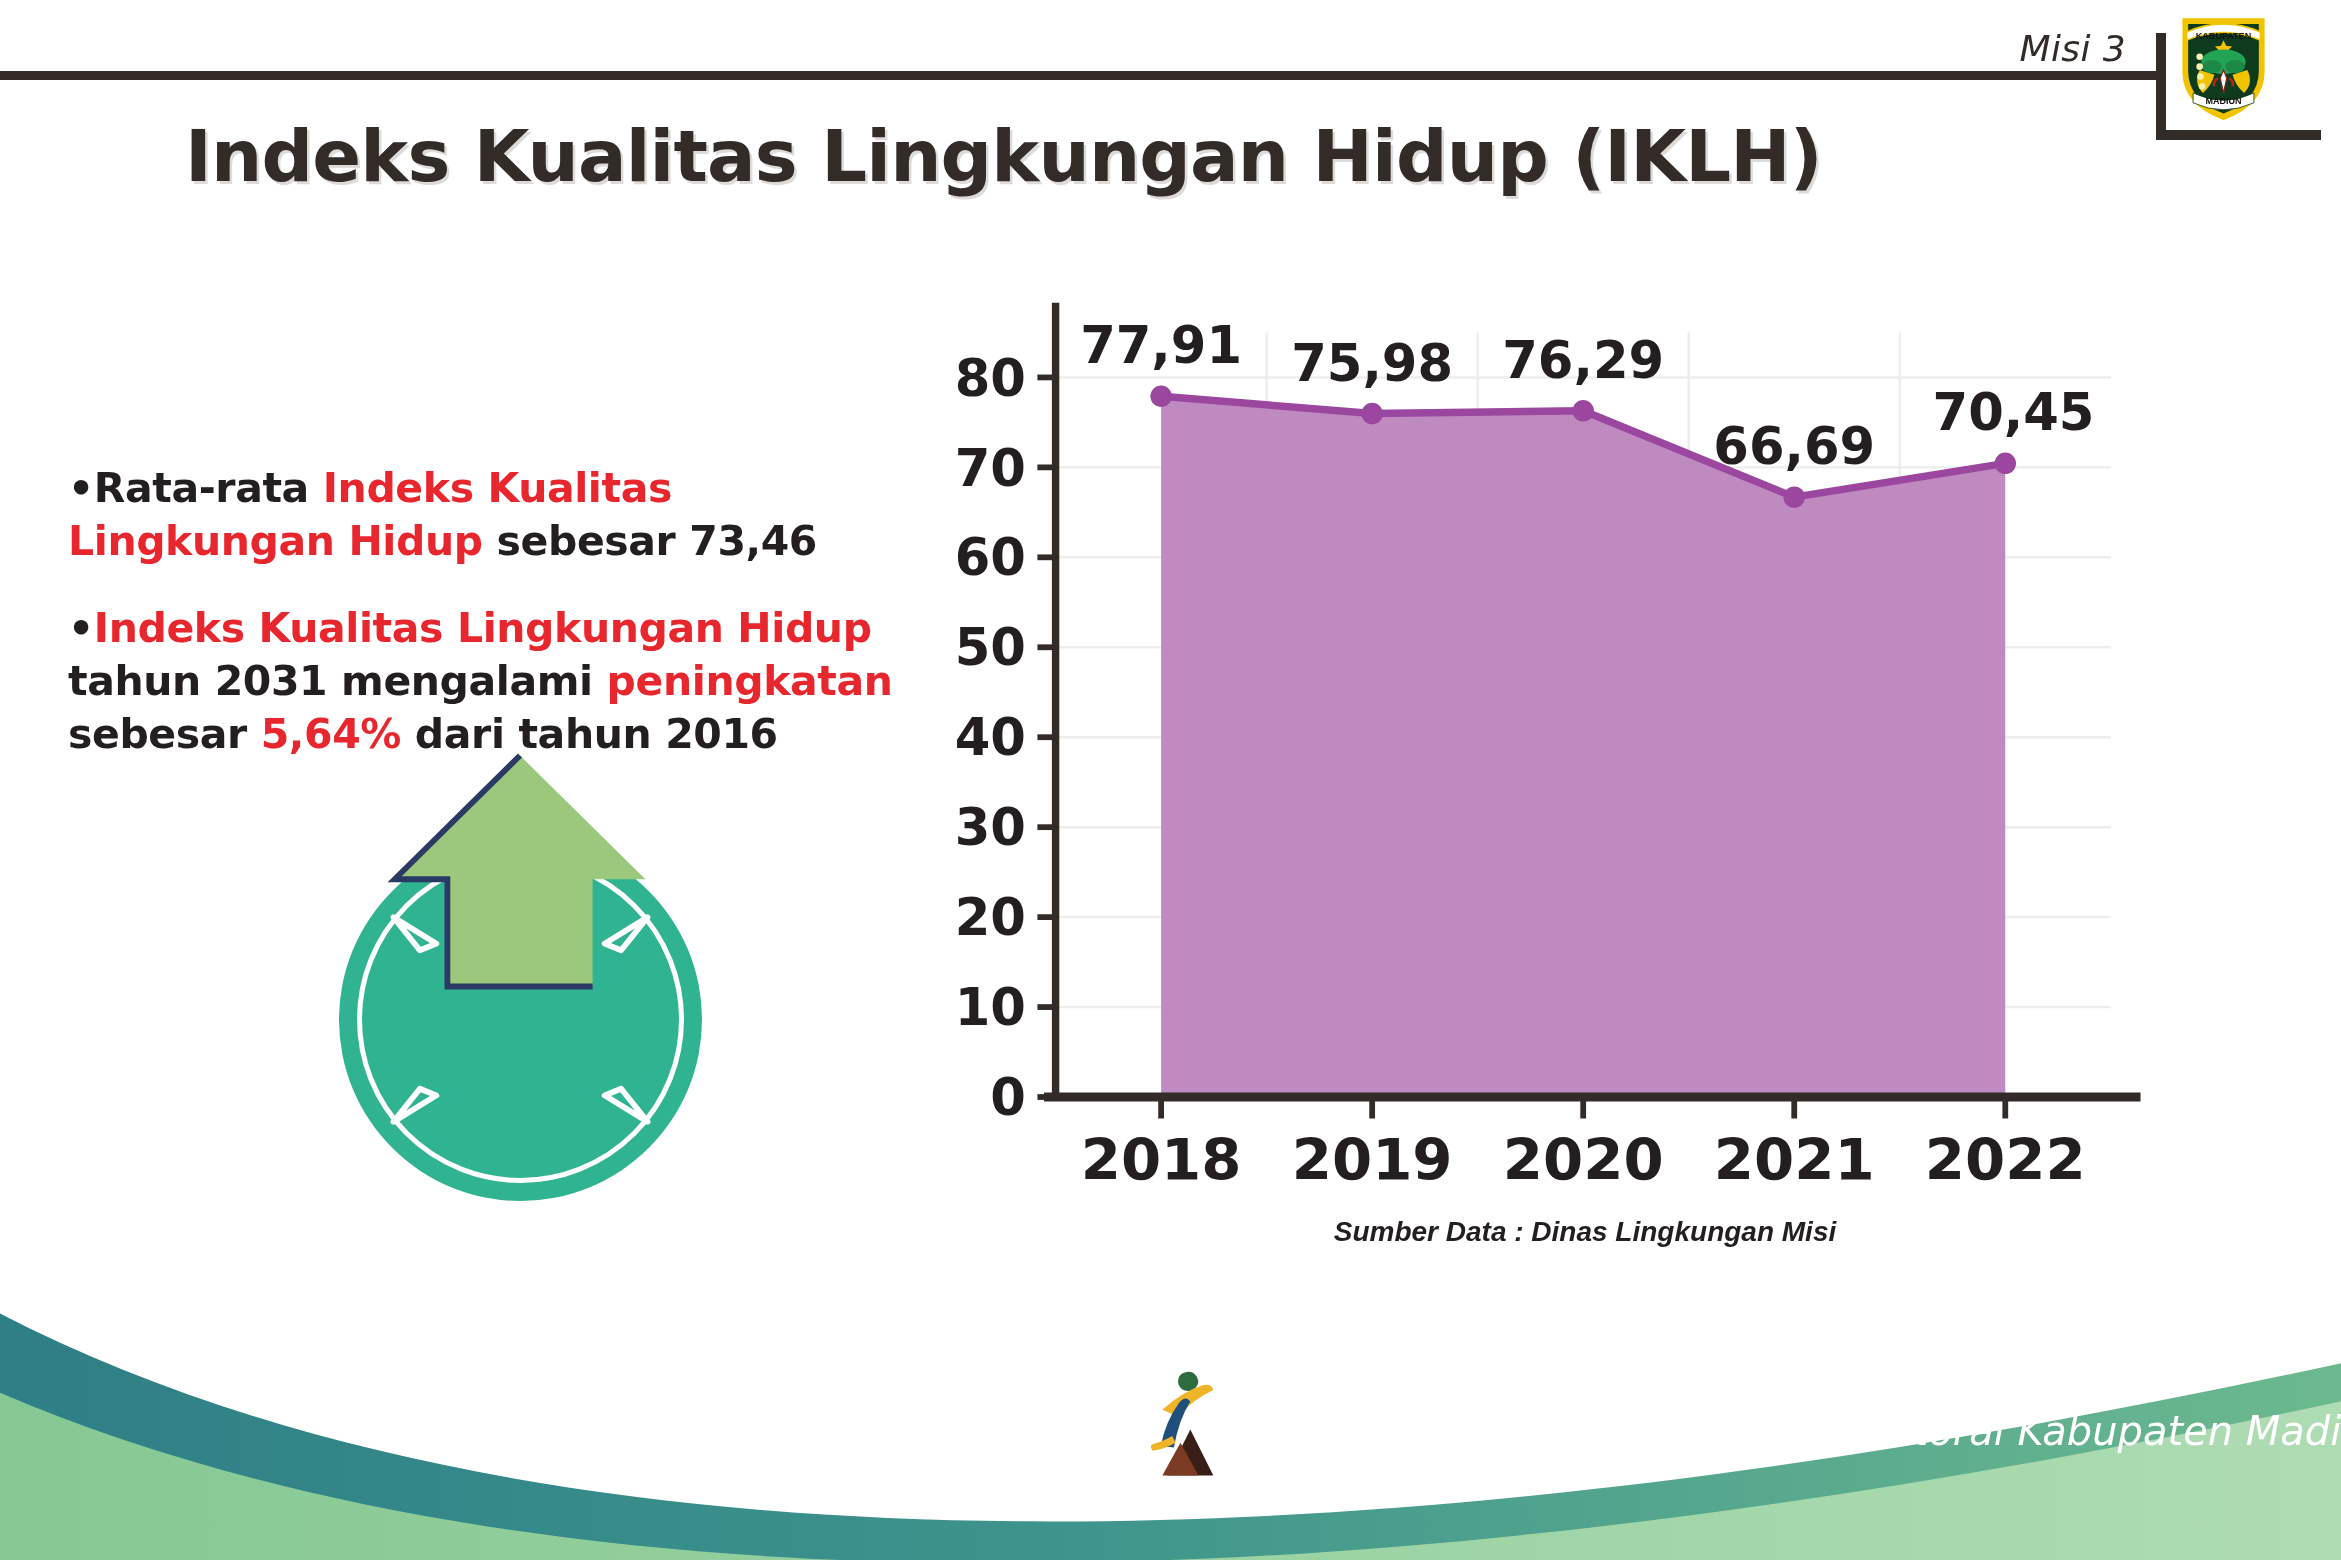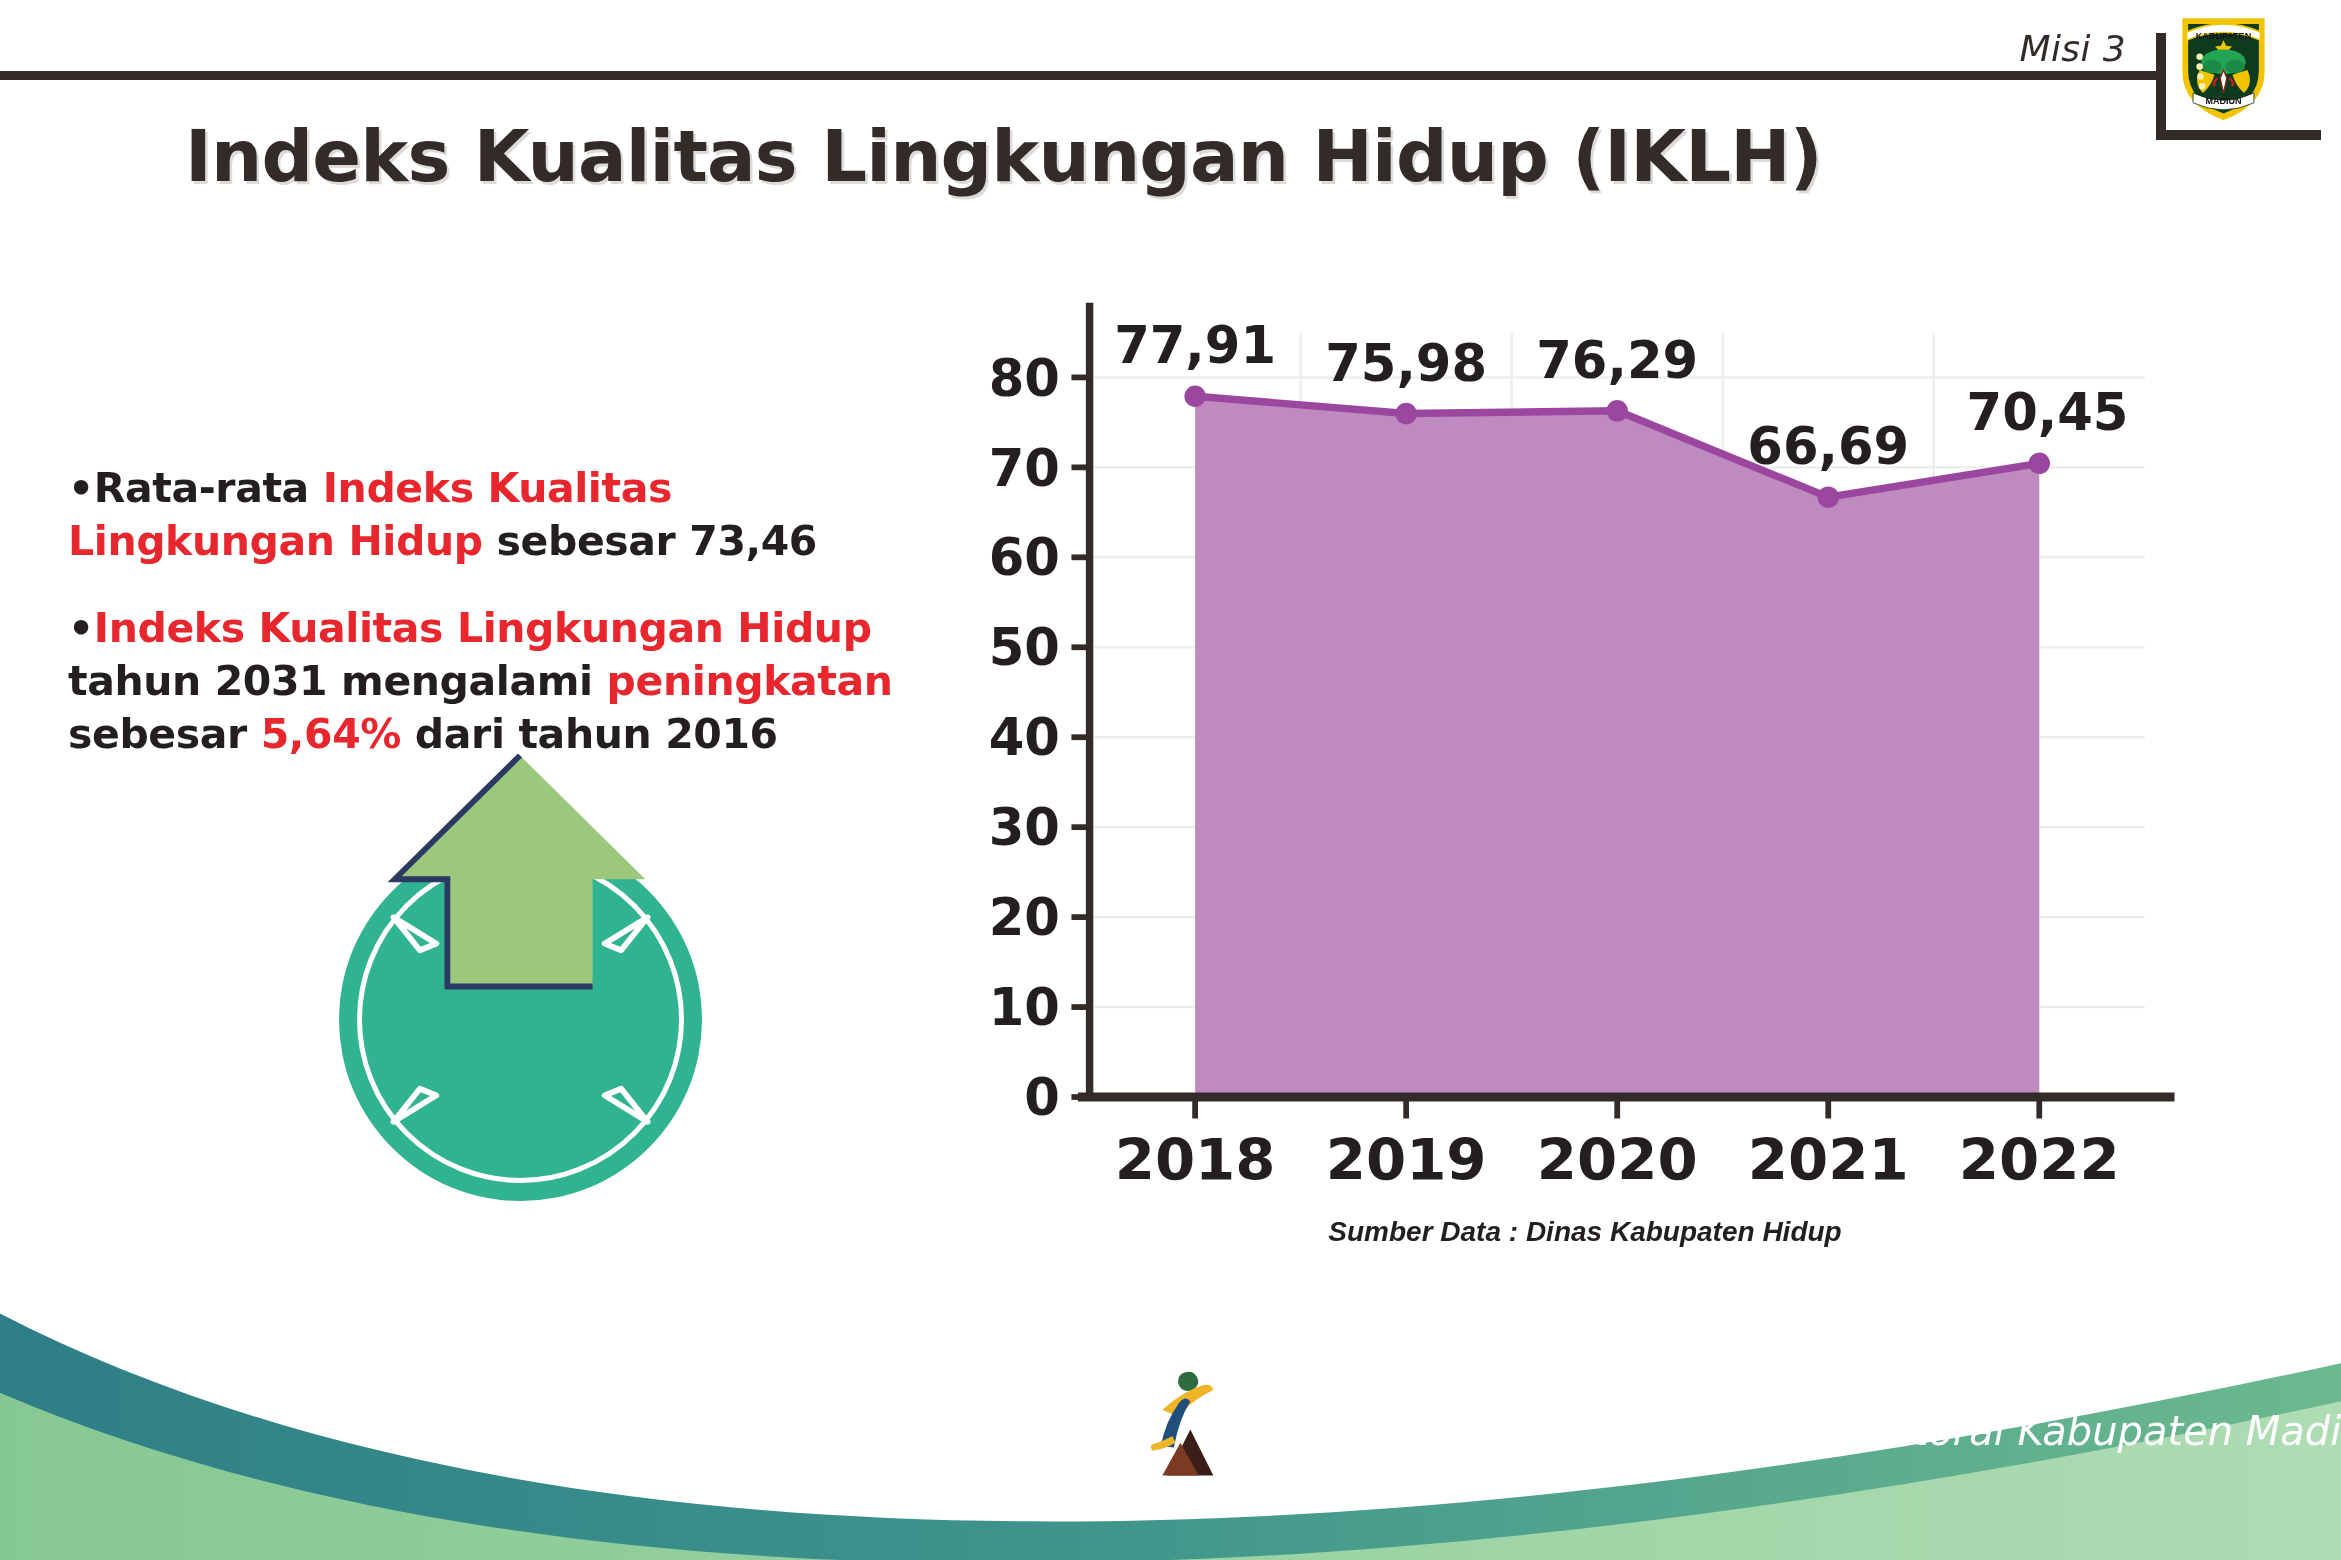--- a/index.html
+++ b/index.html
@@ -150,21 +150,21 @@
   .badge-ticks {
     position: absolute;
     left: 16.5px; top: 91px;
     width: 363px; height: 363px;
     z-index: 4;
   }
 
   
   .chart {
     position: absolute;
-    left: 974px;
+    left: 940px;
     top: 281px;
     width: 1222px;
     height: 917px;
   }
   .chart-svg { display: block; }
   .source-note {
     position: absolute;
     left: 974px;
     top: 1216px;
     width: 1222px;
@@ -328,21 +328,21 @@
         <text x="523.4" y="1088" text-anchor="middle" font-family="&quot;DejaVu Sans&quot;, sans-serif" font-size="70" font-weight="bold" fill="#231F20">2019</text>
         <line x1="779" x2="779" y1="988" y2="1014" stroke="#332B28" stroke-width="7"></line>
         <text x="779" y="1088" text-anchor="middle" font-family="&quot;DejaVu Sans&quot;, sans-serif" font-size="70" font-weight="bold" fill="#231F20">2020</text>
         <line x1="1034.6" x2="1034.6" y1="988" y2="1014" stroke="#332B28" stroke-width="7"></line>
         <text x="1034.6" y="1088" text-anchor="middle" font-family="&quot;DejaVu Sans&quot;, sans-serif" font-size="70" font-weight="bold" fill="#231F20">2021</text>
         <line x1="1290.2" x2="1290.2" y1="988" y2="1014" stroke="#332B28" stroke-width="7"></line>
         <text x="1290.2" y="1088" text-anchor="middle" font-family="&quot;DejaVu Sans&quot;, sans-serif" font-size="70" font-weight="bold" fill="#231F20">2022</text>
       </svg>
   </div>
 
-  <div class="source-note">Sumber Data : Dinas Kabupaten Hidup</div>
+  <div class="source-note">Sumber Data : Dinas Lingkungan Misi</div>
 
   <div class="footer">
     <svg viewBox="0 0 2836 400" width="2342" height="330" preserveAspectRatio="none">
       <defs>
         <linearGradient id="gTop" x1="0" y1="0" x2="1" y2="0">
           <stop offset="0%" stop-color="#2E7F86"></stop>
           <stop offset="45%" stop-color="#3E948C"></stop>
           <stop offset="100%" stop-color="#6CB98F"></stop>
         </linearGradient>
         <linearGradient id="gBot" x1="0" y1="0" x2="1" y2="0">

